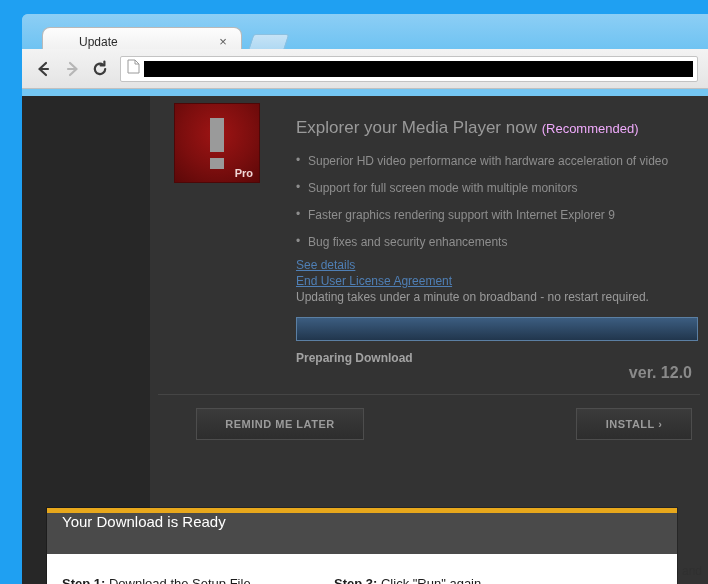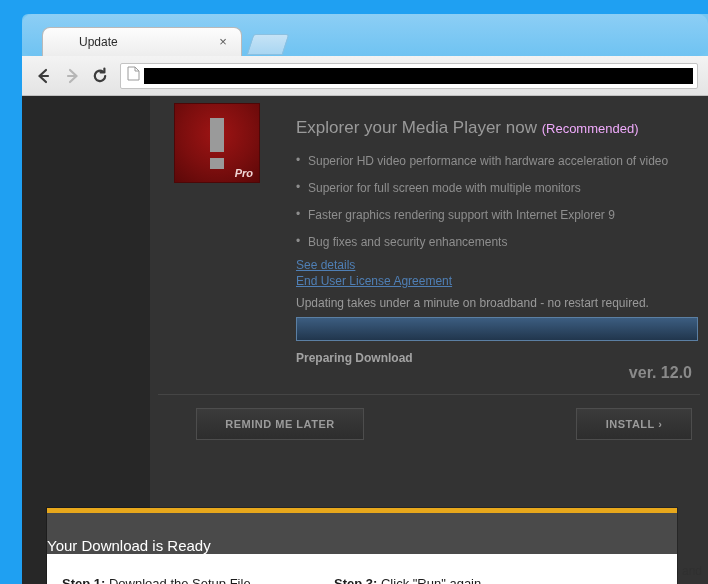--- a/index.html
+++ b/index.html
@@ -14,23 +14,22 @@
 
   #browser-window {
     position: absolute; left: 22px; top: 14px; right: 0; bottom: 0;
     background: #74c6f2;
     border-top-left-radius: 6px;
     overflow: hidden;
   }
 
   
   #tab-strip {
-    position: relative; height: 42px;
+    position: relative; height: 35px;
     background: linear-gradient(#8ccef5, #6fc3f2);
-    border-radius: 10px;
   }
   #tab-active {
     position: absolute; left: 20px; top: 13px;
     width: 200px; height: 29px;
     background: linear-gradient(#fdfdfd, #ededed);
     border-top-left-radius: 8px; border-top-right-radius: 8px;
     border: 1px solid #b9b9b9; border-bottom: none;
     display: flex; align-items: center;
   }
   #tab-active::before, #tab-active::after {
@@ -95,21 +94,20 @@
     position: absolute; left: 128px; top: 0; right: 0; bottom: 0;
     background: #333333;
   }
   #panel-inner { position: relative; width: 100%; height: 100%; }
 
   #pro-badge {
     position: absolute; left: 24px; top: 7px;
     width: 86px; height: 80px;
     background: radial-gradient(circle at 50% 38%, #9e1414 0%, #7c0e0e 55%, #5c0808 100%);
     border: 1px solid #4d0707;
-    font-style: italic;
   }
   #excl-bar {
     position: absolute; left: 50%; top: 14px; transform: translateX(-50%);
     width: 14px; height: 34px; background: #9a9a9a;
   }
   #excl-dot {
     position: absolute; left: 50%; top: 54px; transform: translateX(-50%);
     width: 14px; height: 11px; background: #9a9a9a;
   }
   #pro-label {
@@ -133,21 +131,21 @@
   }
   #feature-list li::before {
     content: "•"; position: absolute; left: 0; top: -1px; color: #8e8e8e;
   }
 
   #links-block { position: absolute; left: 146px; top: 162px; }
   .ad-link {
     display: block; font-size: 12px; color: #4f7fb5;
     text-decoration: underline; cursor: pointer; margin-bottom: 2px;
   }
-  #update-note { font-size: 12px; color: #9a9a9a; margin-top: 8px; white-space: nowrap; }
+  #update-note { font-size: 12px; color: #9a9a9a; margin-top: 2px; white-space: nowrap; }
 
   #progress-track {
     position: absolute; left: 146px; top: 221px;
     width: 402px; height: 24px;
     background: linear-gradient(#3c5d80, #21364d);
     border: 1px solid #5b7fa3;
   }
   #progress-status {
     position: absolute; left: 146px; top: 255px;
     font-size: 12px; font-weight: bold; color: #a3a3a3;
@@ -182,21 +180,21 @@
   
   #download-dialog {
     position: absolute; left: 25px; top: 412px;
     width: 630px; height: 172px;
     background: #ffffff;
     box-shadow: 0 0 0 1px rgba(0,0,0,.25);
   }
   #dialog-accent { height: 5px; background: #e8a81c; }
   #dialog-header {
     height: 41px; background: #4a4a4a;
-    display: flex; align-items: flex-end; 
+    display: flex; align-items: flex-start; padding-left: 15px;
   }
   #dialog-title { font-size: 15px; color: #ffffff; }
   #dialog-body { position: relative; height: 126px; padding: 22px 15px 0 15px; }
 
   #steps-grid {
     display: grid; grid-template-columns: 272px 1fr;
     row-gap: 7px;
   }
   .step-line { font-size: 13px; color: #1c1c1c; white-space: nowrap; }
   .step-line b { font-weight: bold; }
@@ -258,21 +256,21 @@
             <span id="pro-label">Pro</span>
           </div>
 
           <div id="headline">
             <span>Explorer your Media Player now</span>
             <span id="headline-rec">(Recommended)</span>
           </div>
 
           <ul id="feature-list">
             <li>Superior HD video performance with hardware acceleration of video</li>
-            <li>Superior for full screen mode with multiple monitors</li>
+            <li>Support for full screen mode with multiple monitors</li>
             <li>Faster graphics rendering support with Internet Explorer 9</li>
             <li>Bug fixes and security enhancements</li>
           </ul>
 
           <div id="links-block">
             <span class="ad-link">See details</span>
             <span class="ad-link">End User License Agreement</span>
             <div id="update-note">Updating takes under a minute on broadband - no restart required.</div>
           </div>
 

